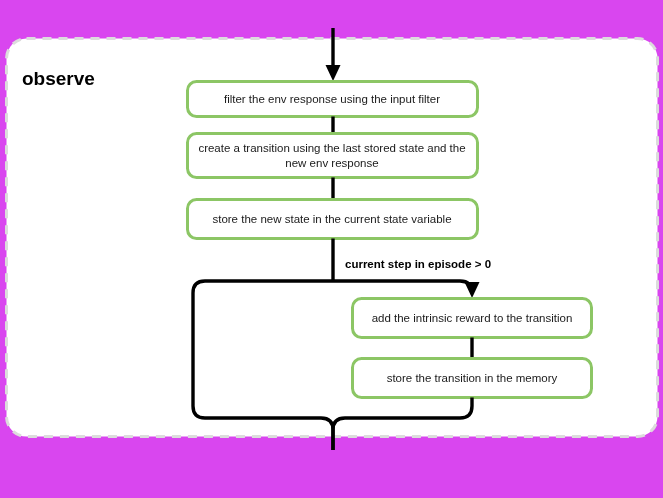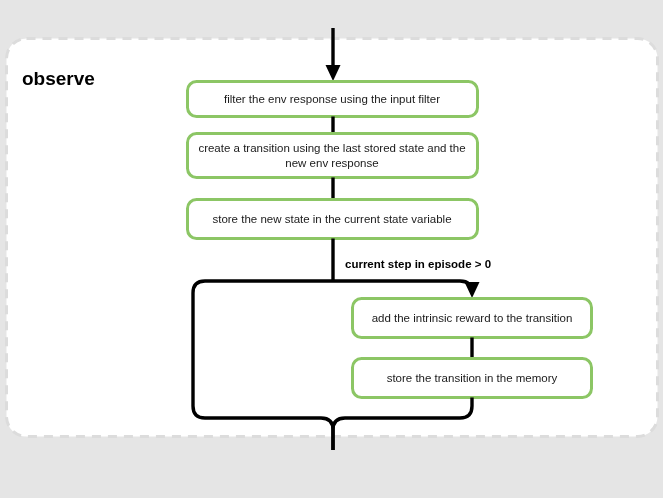--- a/index.html
+++ b/index.html
@@ -10,21 +10,21 @@
   body {
     width: 663px;
     height: 498px;
     overflow: hidden;
     font-family: "Liberation Sans", sans-serif;
   }
   #stage {
     position: relative;
     width: 663px;
     height: 498px;
-    background: #e5e5e5;
+    background: #d946ef;
     text-align: right;
   }
   #flow-svg {
     position: absolute;
     left: 0;
     top: 0;
     display: block;
   }
   .panel-bg {
     fill: #ffffff;

